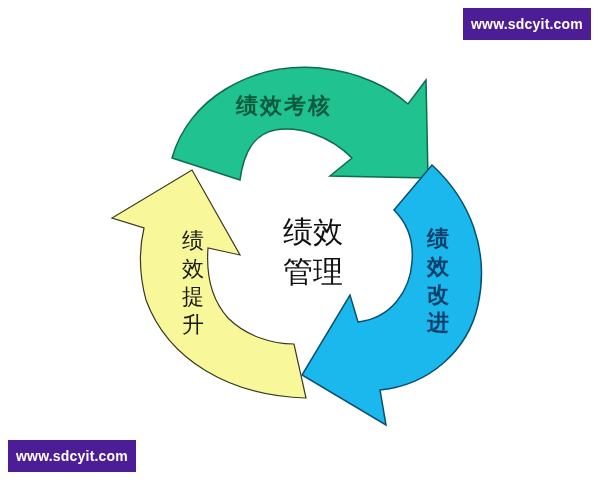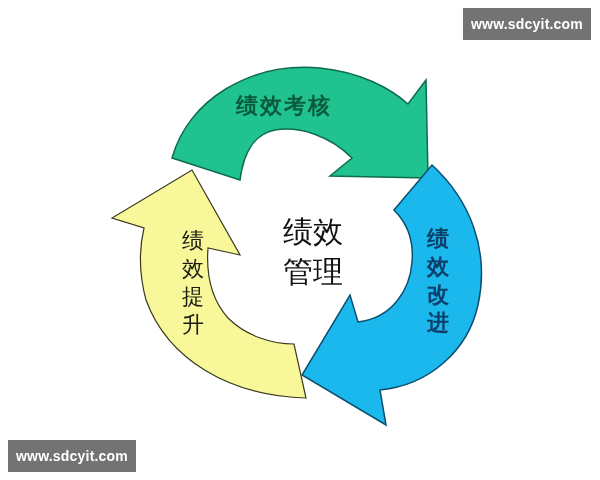--- a/index.html
+++ b/index.html
@@ -1,18 +1,18 @@
 <!DOCTYPE html>
 <html><head>
 <meta charset="utf-8">
 <style>
   html, body { margin:0; padding:0; background:#ffffff; }
   body { width:600px; height:480px; position:relative; overflow:hidden;
          font-family: "DejaVu Sans", "Liberation Sans", sans-serif; }
-  .watermark { position:absolute; background:#737373; color:#ffffff;
+  .watermark { position:absolute; background:#4c1d95; color:#ffffff;
                font-family:"Liberation Sans", "DejaVu Sans", sans-serif;
                font-weight:bold; font-size:14px; display:flex;
                align-items:center; justify-content:center; letter-spacing:0.2px; }
   .wm-top { left:463px; top:8px; width:128px; height:32px; }
   .wm-bottom { left:8px; top:440px; width:128px; height:32px; }
   svg.diagram { position:absolute; left:0; top:0; }
   .arrow-label { font-family:"DejaVu Serif", "Liberation Serif", serif; font-size:22px; }
   .center-label { font-family:"DejaVu Serif", "Liberation Serif", serif; font-size:30px; fill:#111111; }
 </style>
 </head>

